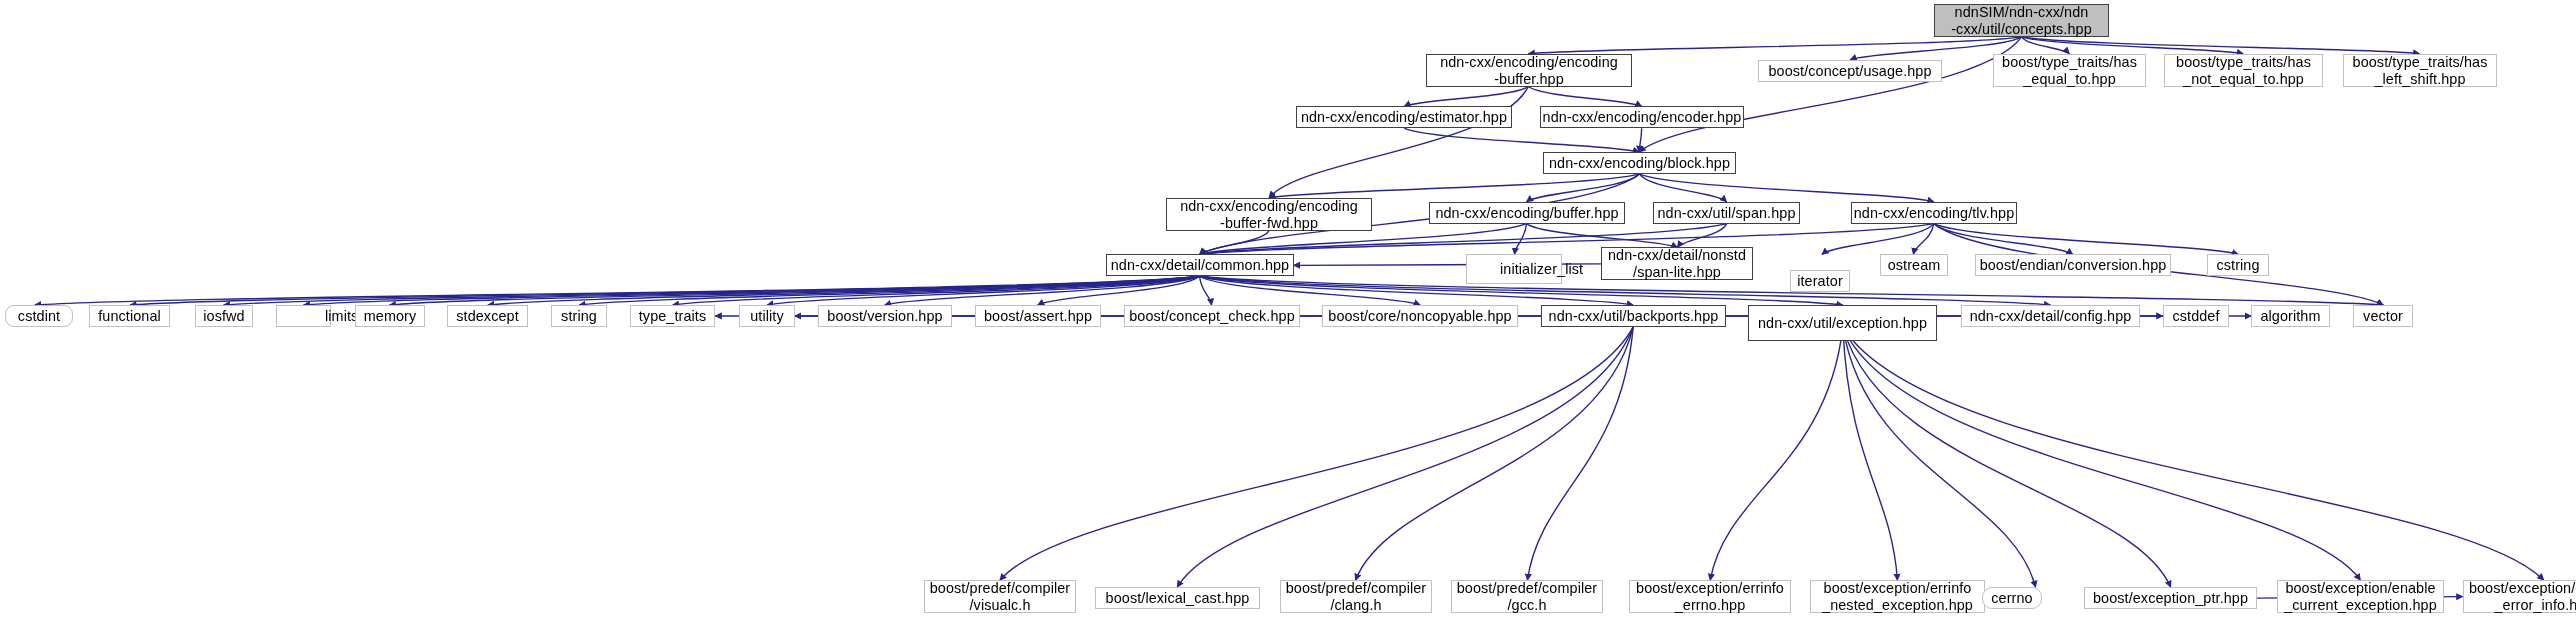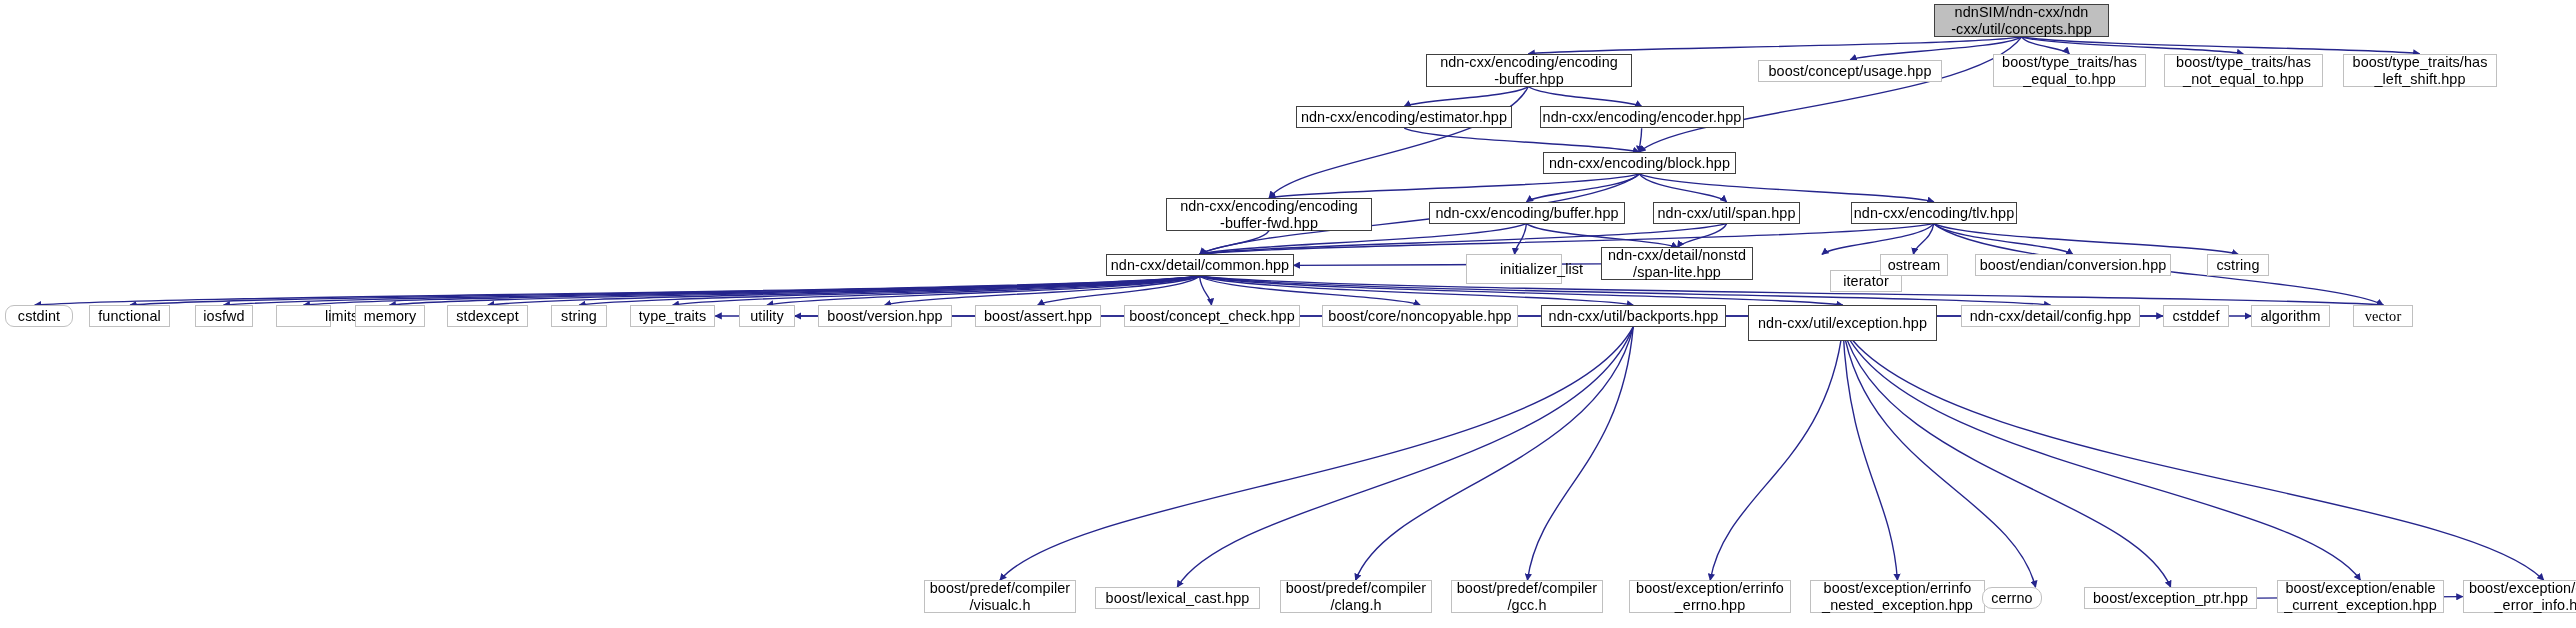--- a/index.html
+++ b/index.html
@@ -139,21 +139,21 @@
       <div class="node hdr" style="left: 1540px; top: 106px; width: 204px; height: 22px;"><span>ndn-cxx/encoding/encoder.hpp</span></div>
       <div class="node hdr" style="left: 1543px; top: 152px; width: 193px; height: 22px;"><span>ndn-cxx/encoding/block.hpp</span></div>
       <div class="node hdr" style="left: 1166px; top: 198px; width: 206px; height: 33px;"><span>ndn-cxx/encoding/encoding
 -buffer-fwd.hpp</span></div>
       <div class="node hdr" style="left: 1429px; top: 202px; width: 196px; height: 22px;"><span>ndn-cxx/encoding/buffer.hpp</span></div>
       <div class="node hdr" style="left: 1653px; top: 202px; width: 147px; height: 22px;"><span>ndn-cxx/util/span.hpp</span></div>
       <div class="node hdr" style="left: 1851px; top: 202px; width: 166px; height: 22px;"><span>ndn-cxx/encoding/tlv.hpp</span></div>
       <div class="node plain" style="left: 1466px; top: 254px; width: 96px; height: 30px; padding-left: 33px;"><span>initializer_list</span></div>
       <div class="node hdr" style="left: 1601px; top: 247px; width: 152px; height: 33px;"><span>ndn-cxx/detail/nonstd
 /span-lite.hpp</span></div>
-      <div class="node plain" style="left: 1790px; top: 270px; width: 72px; height: 22px; margin-left: 40px;"><span>iterator</span></div>
+      <div class="node plain" style="left: 1790px; top: 270px; width: 60px; height: 22px;"><span>iterator</span></div>
       <div class="node plain" style="left: 1880px; top: 254px; width: 68px; height: 22px;"><span>ostream</span></div>
       <div class="node plain" style="left: 1975px; top: 254px; width: 196px; height: 22px;"><span>boost/endian/conversion.hpp</span></div>
       <div class="node plain" style="left: 2207px; top: 254px; width: 62px; height: 22px;"><span>cstring</span></div>
       <div class="node hdr" style="left: 1106px; top: 254px; width: 188px; height: 22px;"><span>ndn-cxx/detail/common.hpp</span></div>
       <div class="node plain" style="left: 5px; top: 305px; width: 68px; height: 22px; border-radius: 9px;"><span>cstdint</span></div>
       <div class="node plain" style="left: 89px; top: 305px; width: 81px; height: 22px;"><span>functional</span></div>
       <div class="node plain" style="left: 195px; top: 305px; width: 58px; height: 22px; justify-content: center;"><span>iosfwd</span></div>
       <div class="node plain" style="left: 276px; top: 305px; width: 55px; height: 22px; padding-left: 48px;"><span>limits</span></div>
       <div class="node plain" style="left: 355px; top: 305px; width: 70px; height: 22px;"><span>memory</span></div>
       <div class="node plain" style="left: 447px; top: 305px; width: 81px; height: 22px;"><span>stdexcept</span></div>
@@ -162,21 +162,21 @@
       <div class="node plain" style="left: 739px; top: 305px; width: 56px; height: 22px;"><span>utility</span></div>
       <div class="node plain" style="left: 818px; top: 305px; width: 134px; height: 22px;"><span>boost/version.hpp</span></div>
       <div class="node plain" style="left: 975px; top: 305px; width: 126px; height: 22px;"><span>boost/assert.hpp</span></div>
       <div class="node plain" style="left: 1124px; top: 305px; width: 176px; height: 22px;"><span>boost/concept_check.hpp</span></div>
       <div class="node plain" style="left: 1322px; top: 305px; width: 196px; height: 22px;"><span>boost/core/noncopyable.hpp</span></div>
       <div class="node hdr" style="left: 1541px; top: 305px; width: 185px; height: 22px;"><span>ndn-cxx/util/backports.hpp</span></div>
       <div class="node hdr" style="left: 1748px; top: 305px; width: 189px; height: 36px;"><span>ndn-cxx/util/exception.hpp</span></div>
       <div class="node plain" style="left: 1961px; top: 305px; width: 179px; height: 22px;"><span>ndn-cxx/detail/config.hpp</span></div>
       <div class="node plain" style="left: 2163px; top: 305px; width: 66px; height: 22px;"><span>cstddef</span></div>
       <div class="node plain" style="left: 2251px; top: 305px; width: 79px; height: 22px;"><span>algorithm</span></div>
-      <div class="node plain" style="left: 2353px; top: 305px; width: 60px; height: 22px; font-family: Liberation Serif, serif;"><span>vector</span></div>
+      <div class="node plain" style="left: 2353px; top: 305px; width: 60px; height: 22px;"><span>vector</span></div>
       <div class="node plain" style="left: 924px; top: 580px; width: 152px; height: 33px;"><span>boost/predef/compiler
 /visualc.h</span></div>
       <div class="node plain" style="left: 1095px; top: 587px; width: 165px; height: 22px;"><span>boost/lexical_cast.hpp</span></div>
       <div class="node plain" style="left: 1280px; top: 580px; width: 152px; height: 33px;"><span>boost/predef/compiler
 /clang.h</span></div>
       <div class="node plain" style="left: 1451px; top: 580px; width: 152px; height: 33px;"><span>boost/predef/compiler
 /gcc.h</span></div>
       <div class="node plain" style="left: 1629px; top: 580px; width: 162px; height: 33px;"><span>boost/exception/errinfo
 _errno.hpp</span></div>
       <div class="node plain" style="left: 1810px; top: 580px; width: 175px; height: 33px;"><span>boost/exception/errinfo

